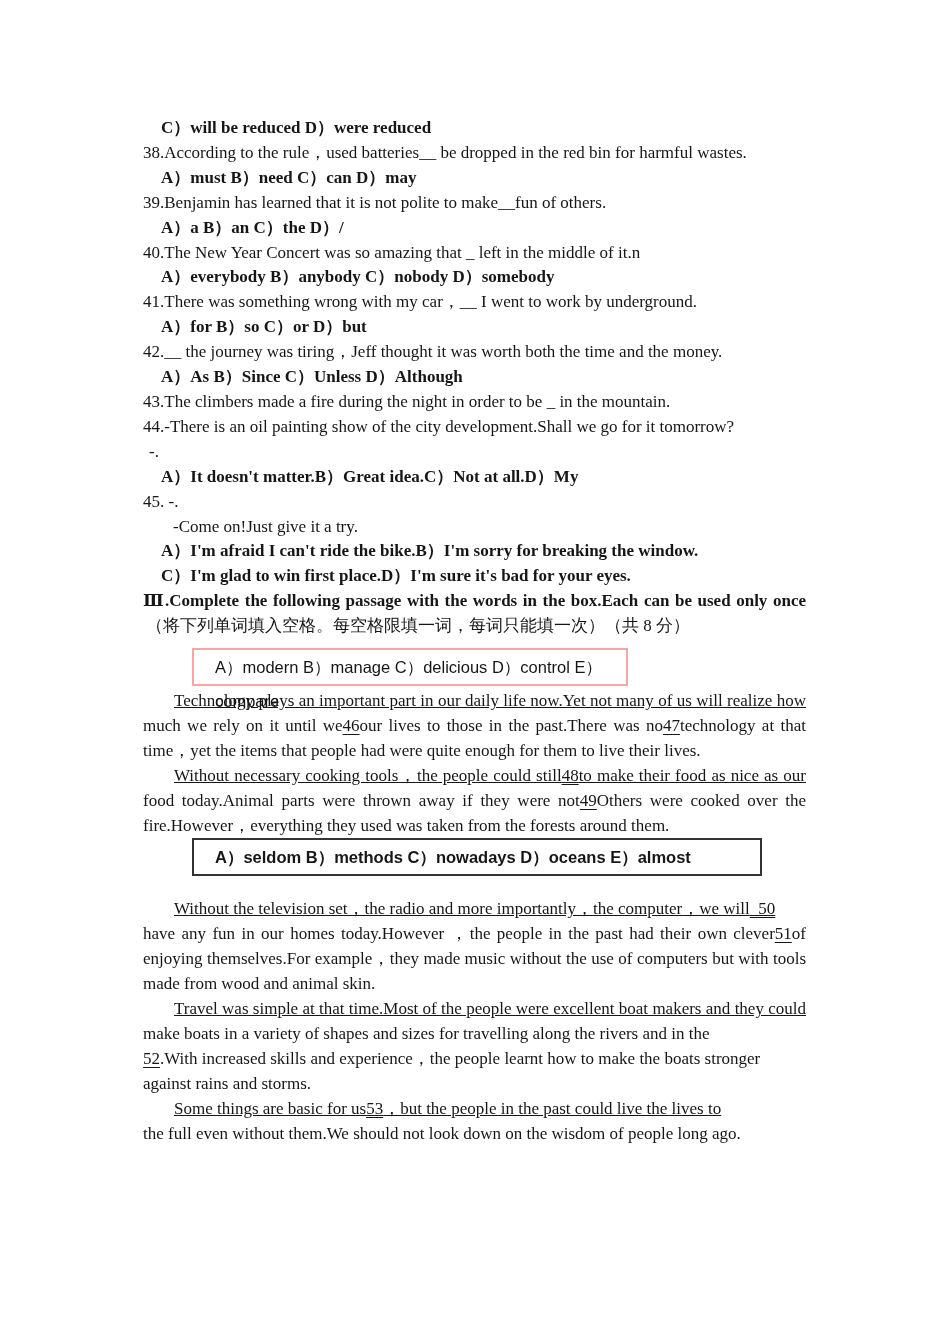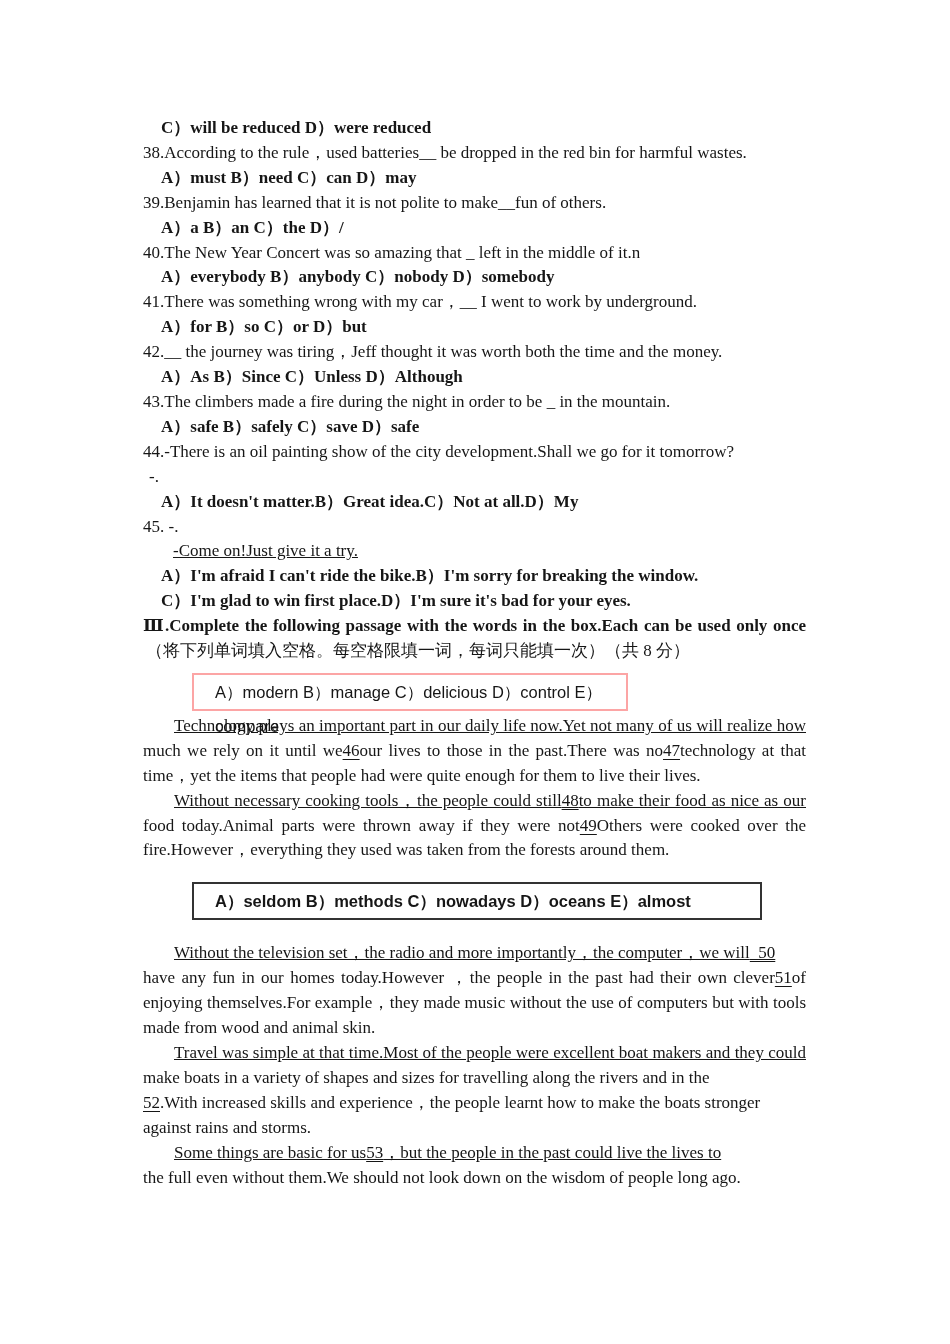--- a/index.html
+++ b/index.html
@@ -16,58 +16,57 @@
     top:116px;
     width:663px;
     color:#161616;
     font-family:"Liberation Serif","DejaVu Serif",serif;
     font-size:17px;
     line-height:24.9px;
   }
   .line{white-space:normal;}
   .opt{padding-left:18px;font-weight:bold;}
   .dash{padding-left:6px;}
-  .comeon{padding-left:30px;text-decoration:underline;}
+  .comeon{padding-left:30px;}
   .justify{text-align:justify;text-align-last:justify;}
   .indent{text-indent:31px;text-decoration:underline;}
   .bold{font-weight:bold;}
   .zh{font-weight:normal;padding-left:3px;}
   .wordbox{
     box-sizing:border-box;
     margin-left:49px;
     height:38px;
     line-height:34px;
     padding-left:21px;
     border:2px solid #fca5a5;
     font-family:"Liberation Sans","DejaVu Sans",sans-serif;
     font-size:16.5px;
   }
   .wordbox1{width:436px;margin-top:9px;margin-bottom:3px;}
-  .wordbox2{width:570px;margin-top:19px;margin-bottom:21px;font-weight:bold;border-color:#333333;}
+  .wordbox2{width:570px;margin-bottom:21px;font-weight:bold;border-color:#333333;}
   .u{text-decoration:underline;text-underline-offset:3px;text-decoration-thickness:1px;}
 </style>
 </head>
 <body>
 
 <div class="page">
   <div class="content">
 
     <div class="line opt">C）will be reduced D）were reduced</div>
     <div class="line">38.According to the rule，used batteries__ be dropped in the red bin for harmful wastes.</div>
     <div class="line opt">A）must B）need C）can D）may</div>
     <div class="line">39.Benjamin has learned that it is not polite to make__fun of others.</div>
     <div class="line opt">A）a B）an C）the D）/</div>
     <div class="line">40.The New Year Concert was so amazing that _ left in the middle of it.n</div>
     <div class="line opt">A）everybody B）anybody C）nobody D）somebody</div>
     <div class="line">41.There was something wrong with my car，__ I went to work by underground.</div>
     <div class="line opt">A）for B）so C）or D）but</div>
     <div class="line">42.__ the journey was tiring，Jeff thought it was worth both the time and the money.</div>
     <div class="line opt">A）As B）Since C）Unless D）Although</div>
     <div class="line">43.The climbers made a fire during the night in order to be _ in the mountain.</div>
-    <div class="line opt">A）safe B）safely C）save D）safe</div>
     <div class="line">44.-There is an oil painting show of the city development.Shall we go for it tomorrow?</div>
     <div class="line dash">-.</div>
     <div class="line opt">A）It doesn't matter.B）Great idea.C）Not at all.D）My</div>
     <div class="line">45. -.</div>
     <div class="line comeon">-Come on!Just give it a try.</div>
     <div class="line opt">A）I'm afraid I can't ride the bike.B）I'm sorry for breaking the window.</div>
     <div class="line opt">C）I'm glad to win first place.D）I'm sure it's bad for your eyes.</div>
 
     <div class="line bold justify">Ⅲ.Complete the following passage with the words in the box.Each can be used only once</div>
     <div class="line zh">（将下列单词填入空格。每空格限填一词，每词只能填一次）（共 8 分）</div>

